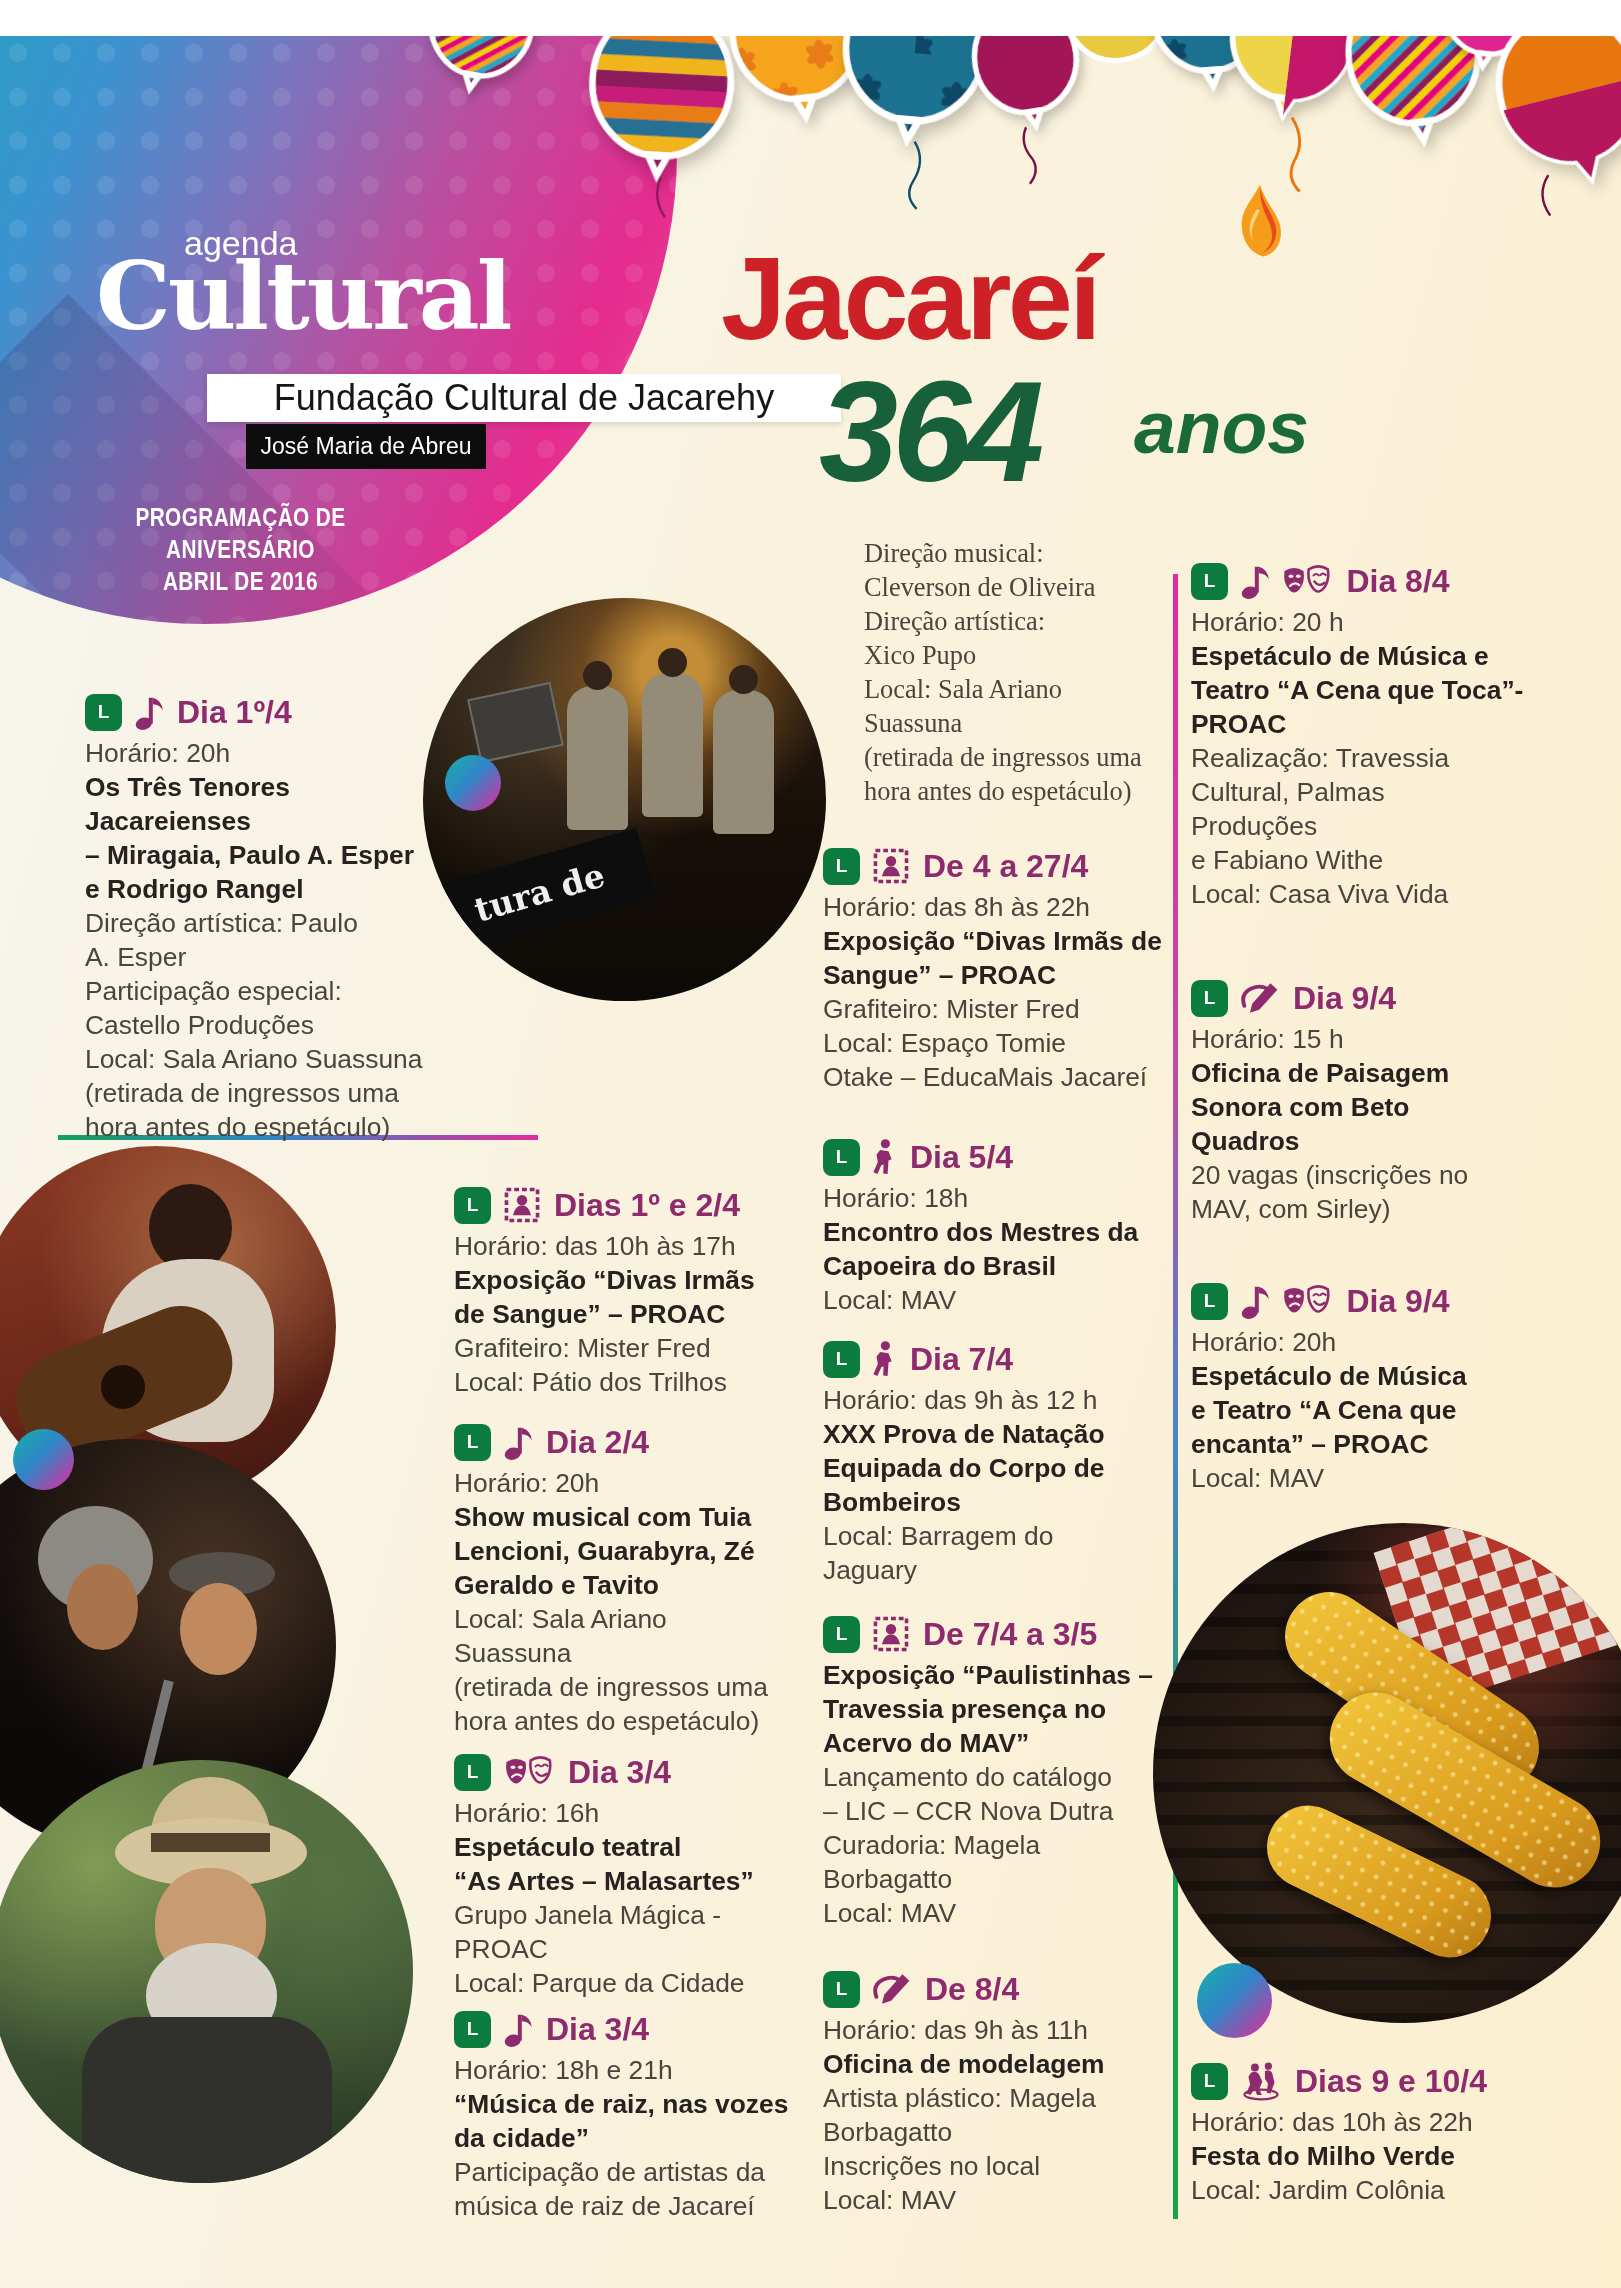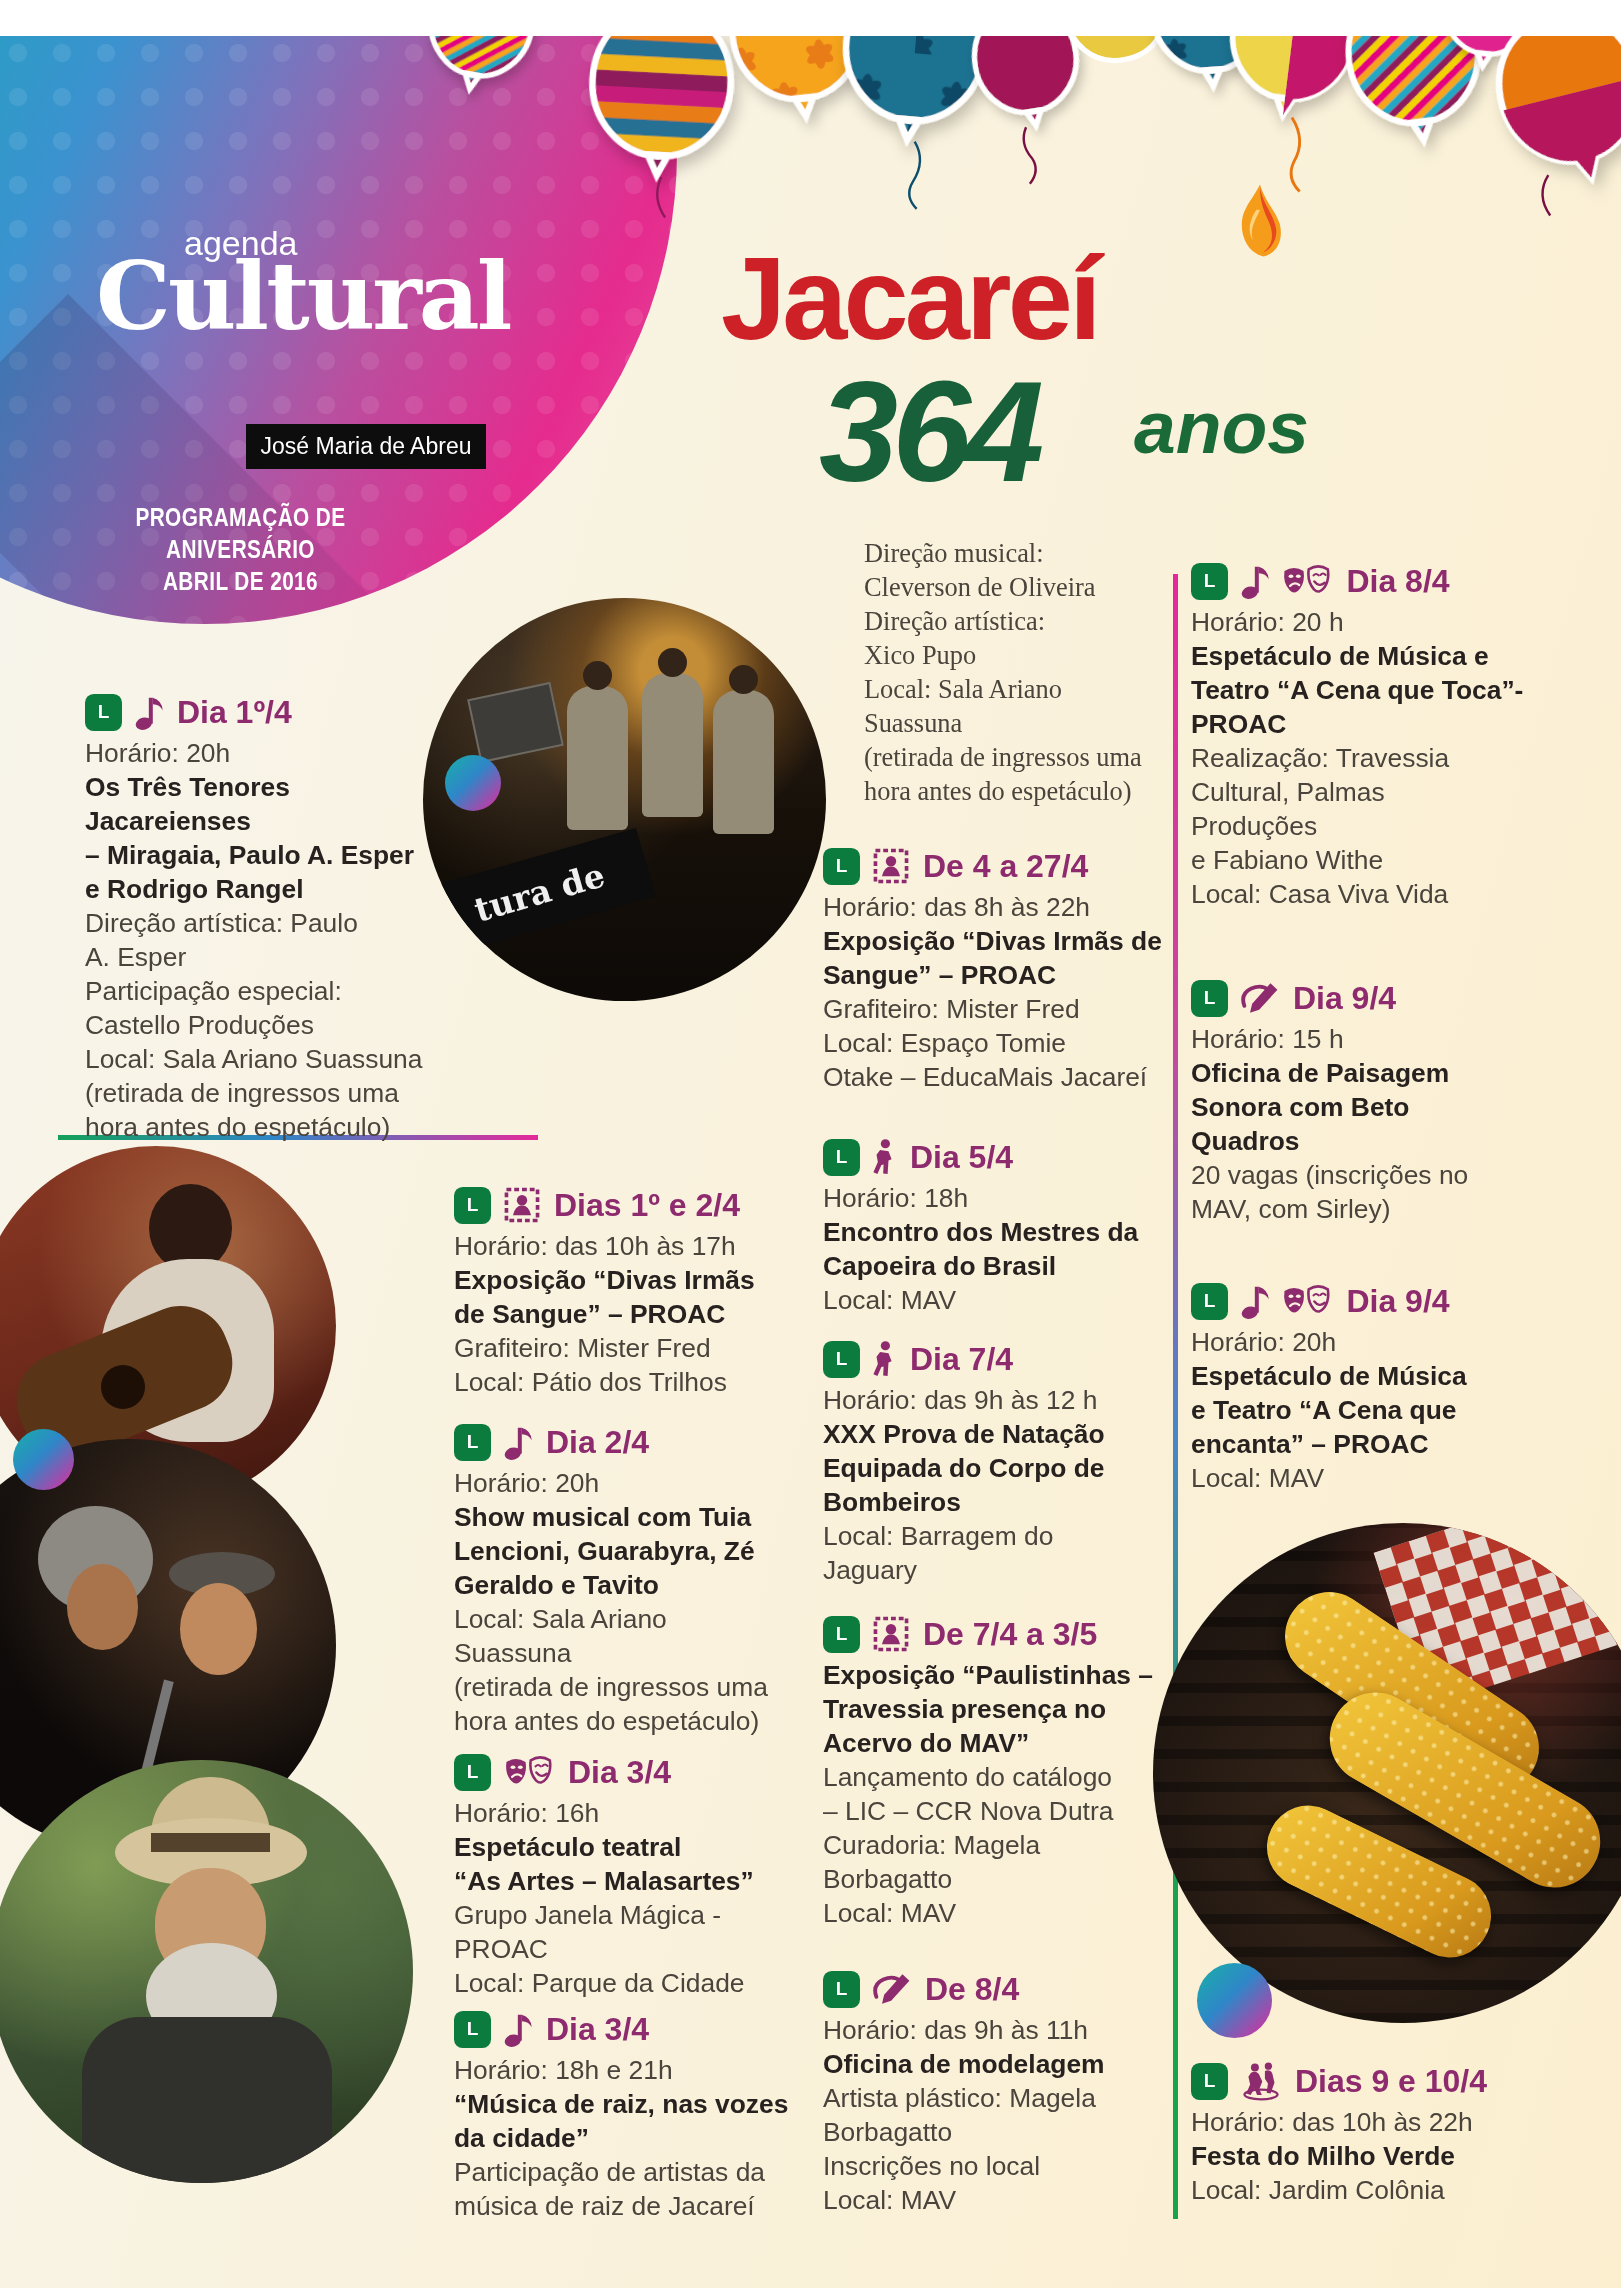--- a/index.html
+++ b/index.html
@@ -190,20 +190,21 @@
     <path d="M1068,95 q-7,17 6,32 q9,13 -2,27" stroke="#7a0f44" stroke-width="2.5" fill="none"></path>
     <path d="M1345,85 q15,24 2,46 q-8,17 6,31" stroke="#e87711" stroke-width="3" fill="none"></path>
     <path d="M1612,145 q-13,21 2,42" stroke="#7a0f44" stroke-width="2.5" fill="none"></path>
   </svg>
 
   <div class="big-circle">
     <div class="cultural-shadow"></div>
   </div>
   <div class="agenda">agenda</div>
   <div class="cultural">Cultural</div>
+  <div class="band1">Fundação Cultural de Jacarehy</div>
   <div class="band2">José Maria de Abreu</div>
   <div class="prog">
     <div>PROGRAMAÇÃO DE ANIVERSÁRIO</div>
     <div>ABRIL DE 2016</div>
   </div>
 
   <div class="jacarei">Jacareí</div>
   <div class="flame">
     <svg viewBox="0 0 60 84" width="54" height="77">
       <path d="M30 2 C20 22 8 30 10 52 C12 70 24 80 34 82 C50 78 56 62 52 46 C48 32 36 22 30 2 Z" fill="#f59c1b"></path>

